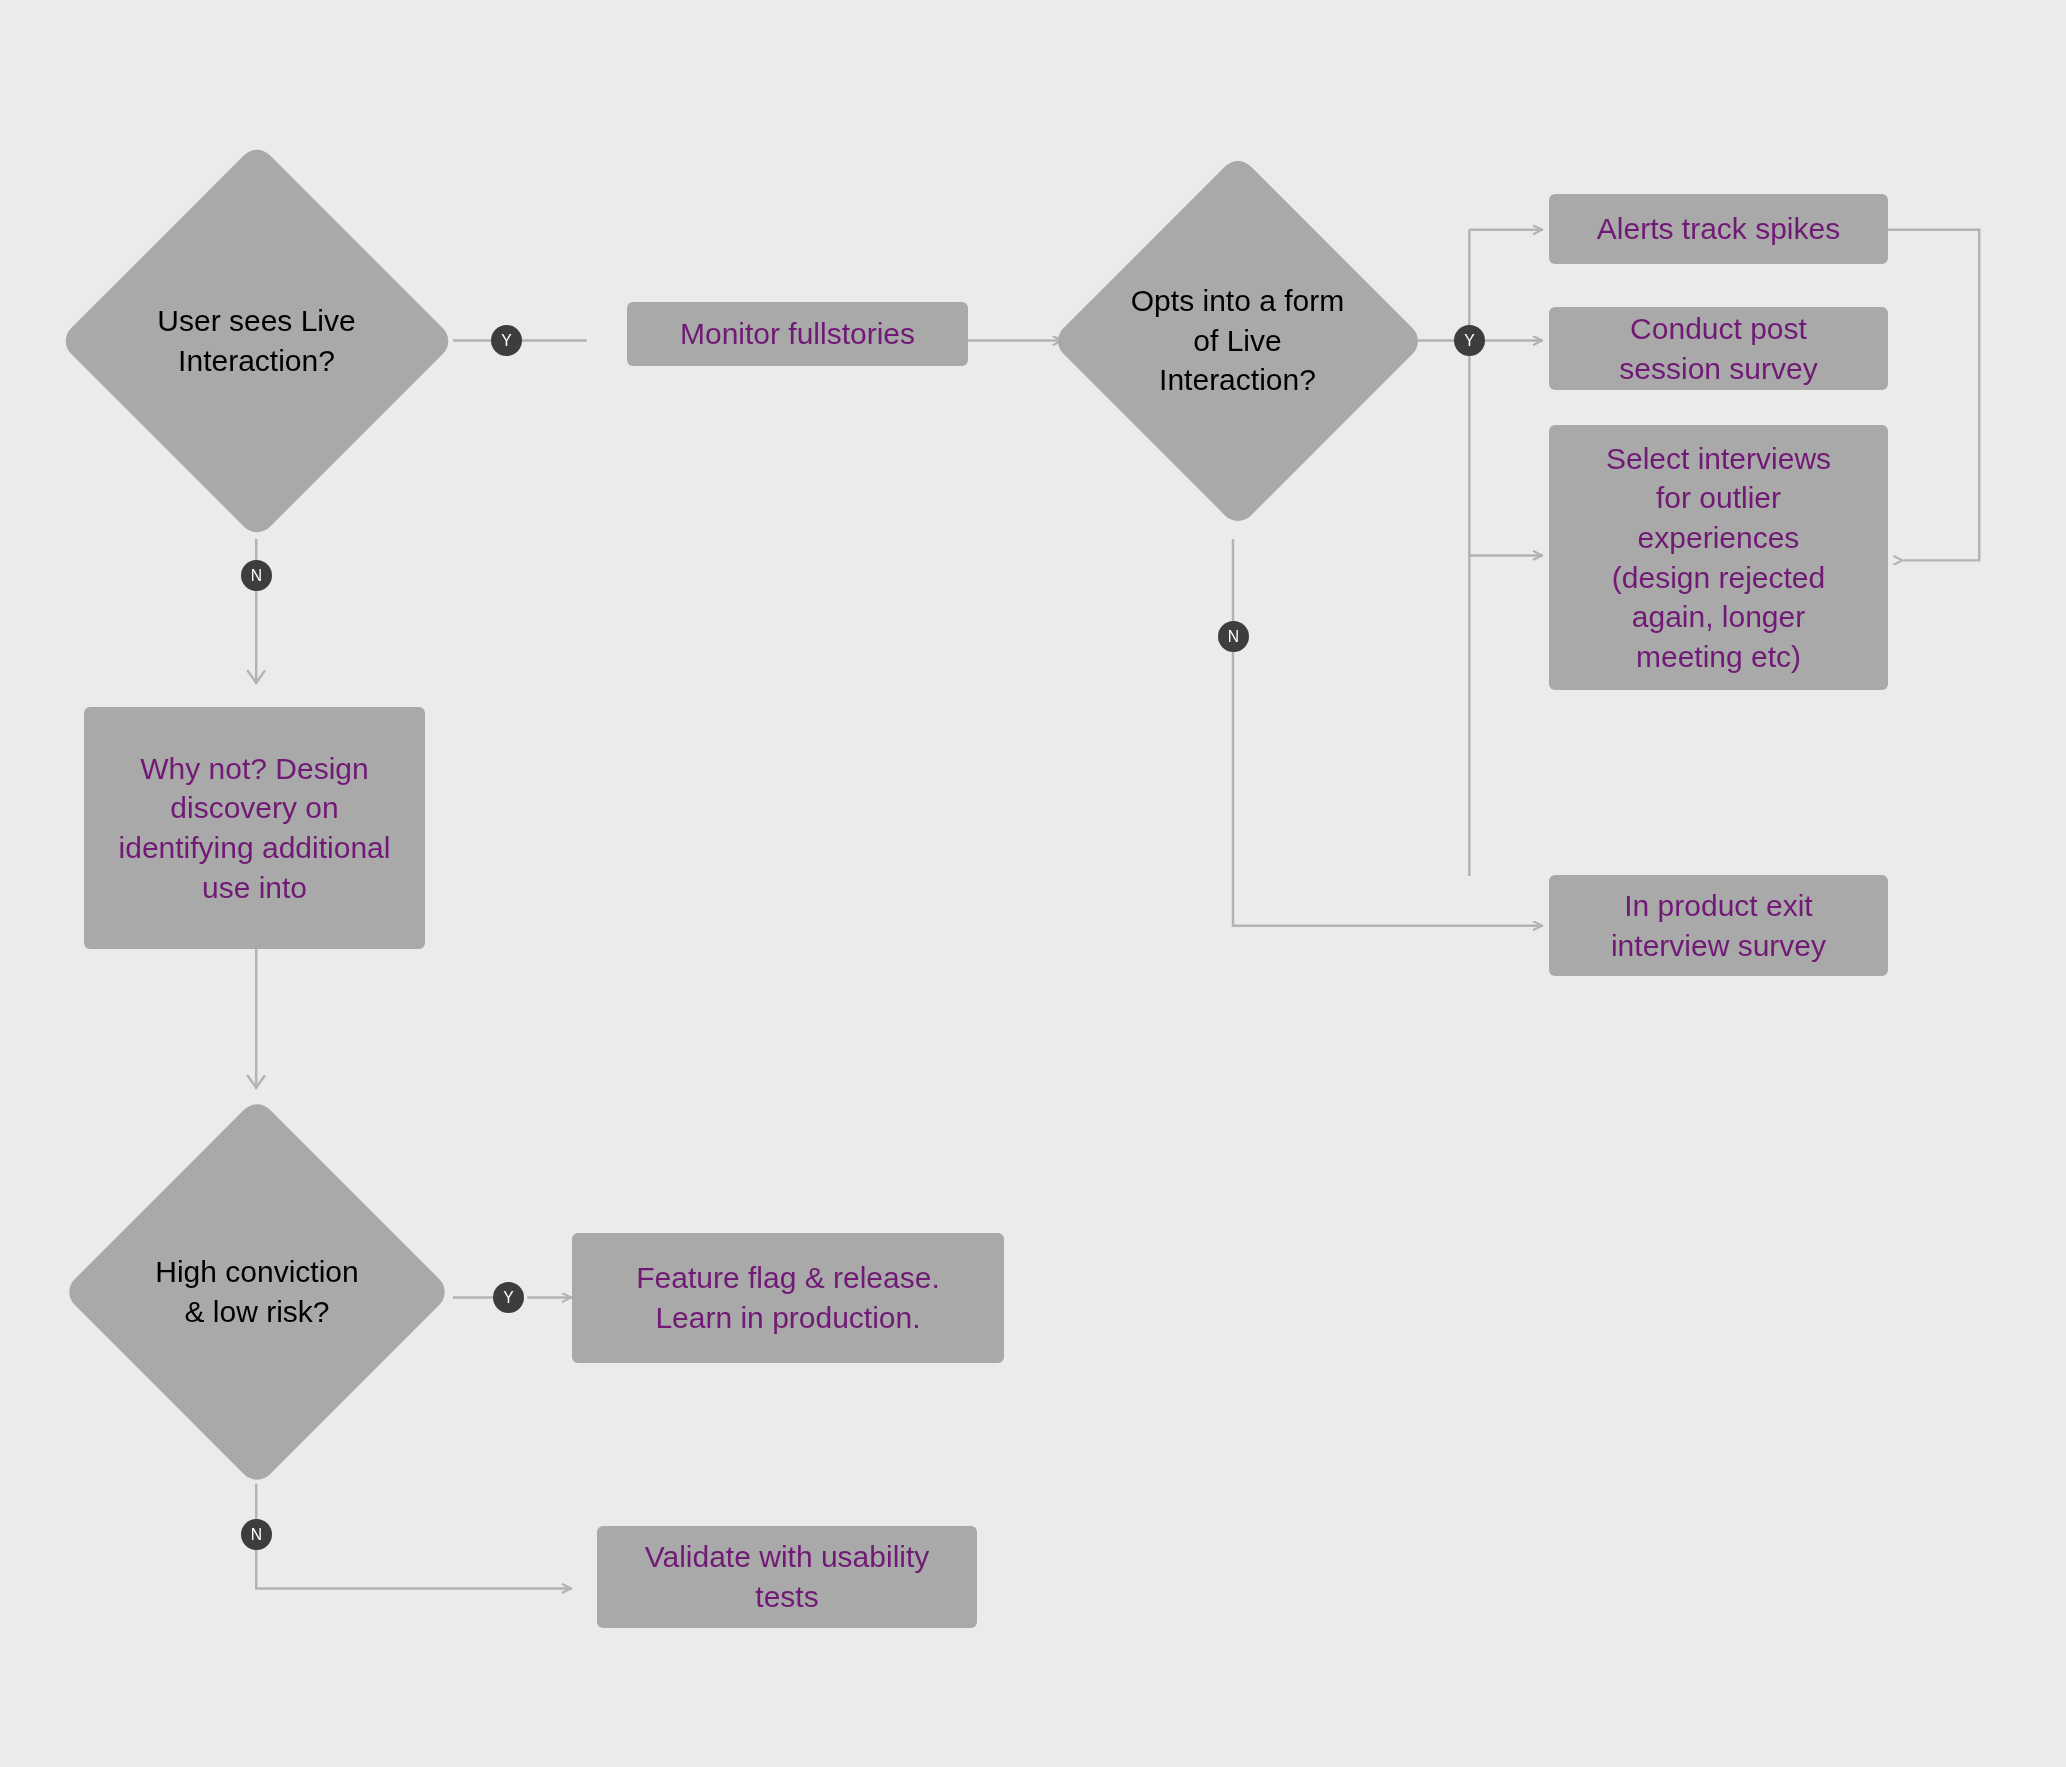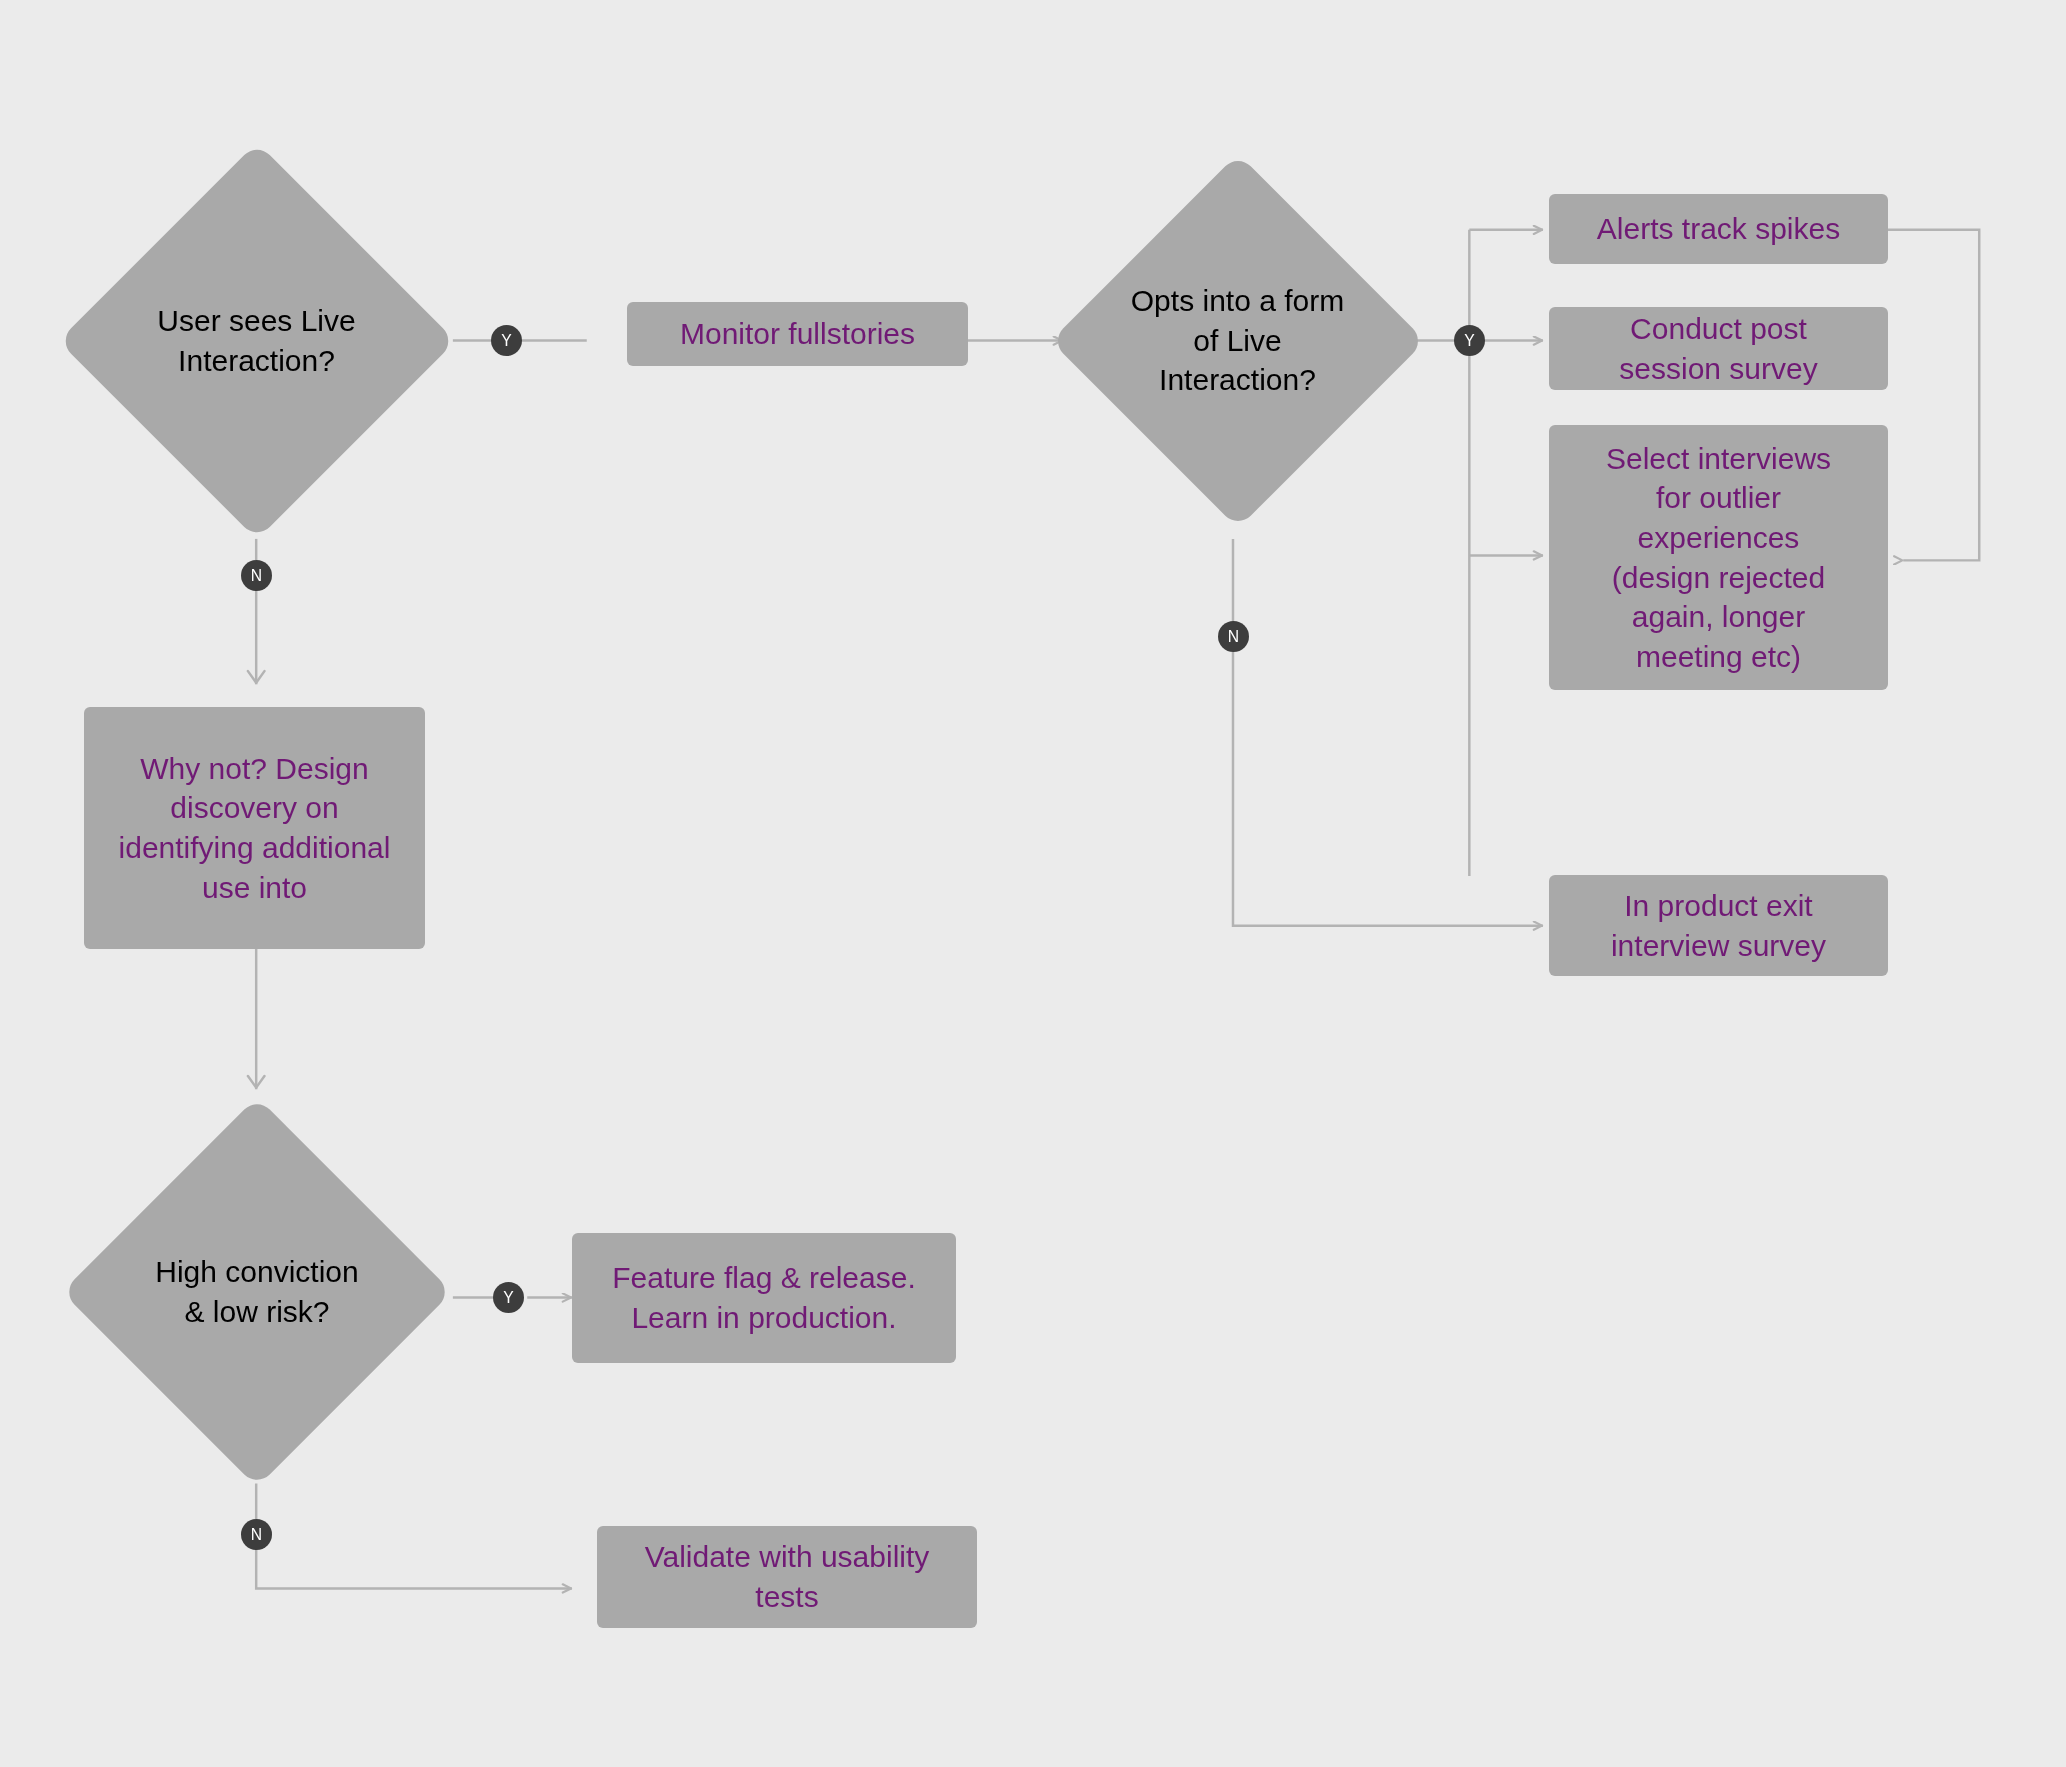--- a/index.html
+++ b/index.html
@@ -175,21 +175,21 @@
 identifying additional
 use into</span>
   </div>
 
   <div class="node-diamond" style="left:61px; top:1098px; width:392px; height:388px;">
     <div class="dia-shape" style="width:276px; height:276px;"></div>
     <div class="dia-label" style="white-space:pre-line;">High conviction
 &amp; low risk?</div>
   </div>
 
-  <div class="node-box" style="left:572px; top:1233px; width:384px; height:130px;">
+  <div class="node-box" style="left:572px; top:1233px; width:432px; height:130px;">
     <span style="white-space:pre-line;">Feature flag &amp; release.
 Learn in production.</span>
   </div>
 
   <div class="node-box" style="left:597px; top:1526px; width:380px; height:102px;">
     <span style="white-space:pre-line;">Validate with usability
 tests</span>
   </div>
 
   <div class="edge-badge" style="left:491px; top:325px;">

